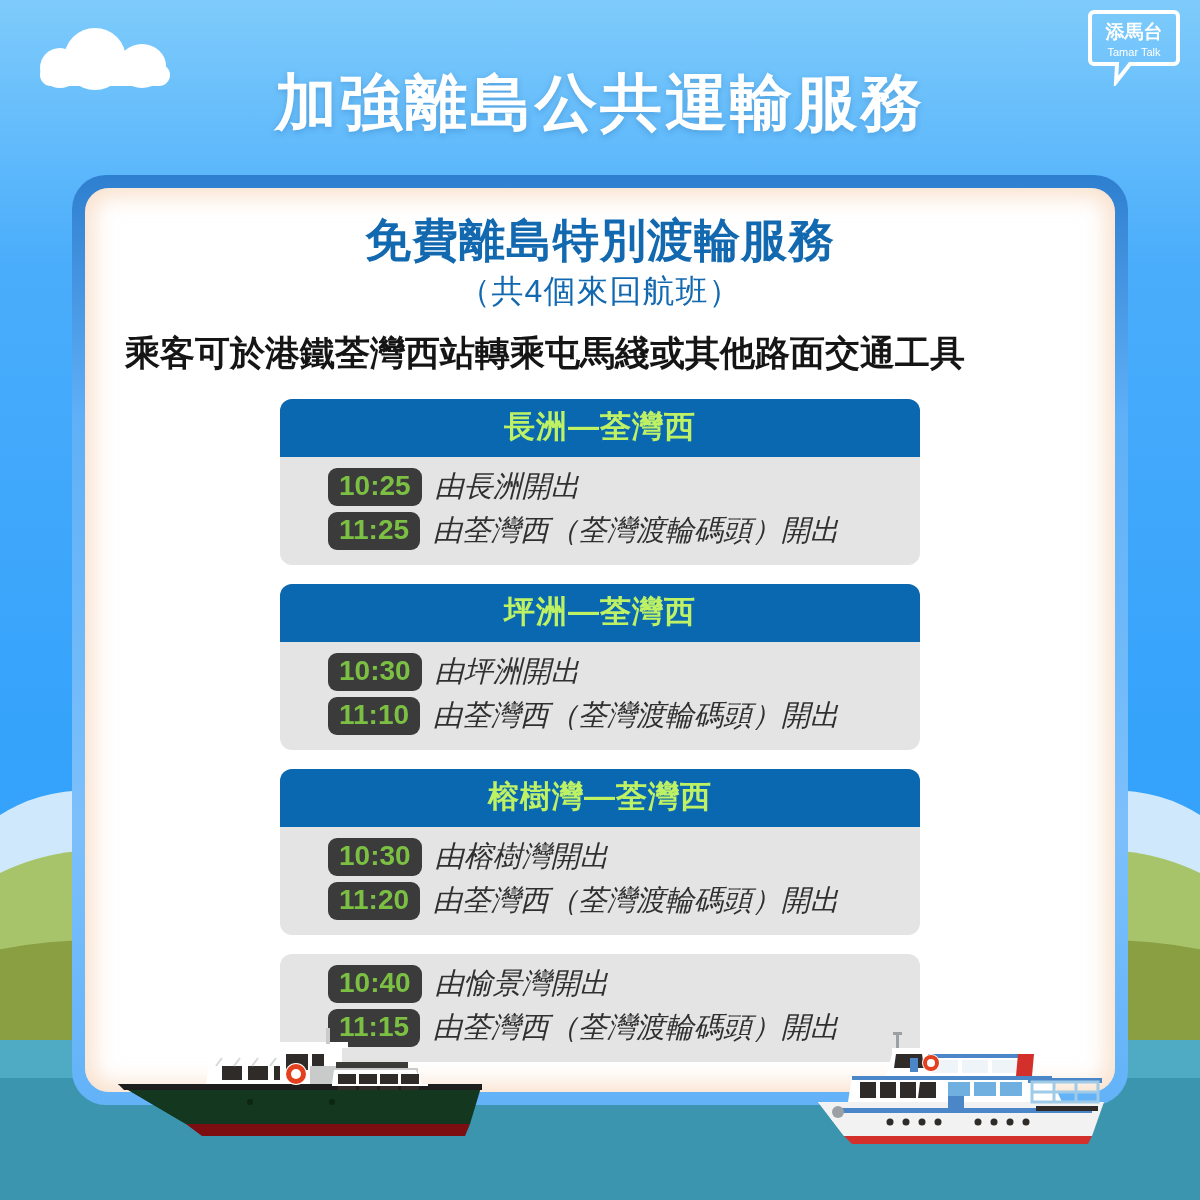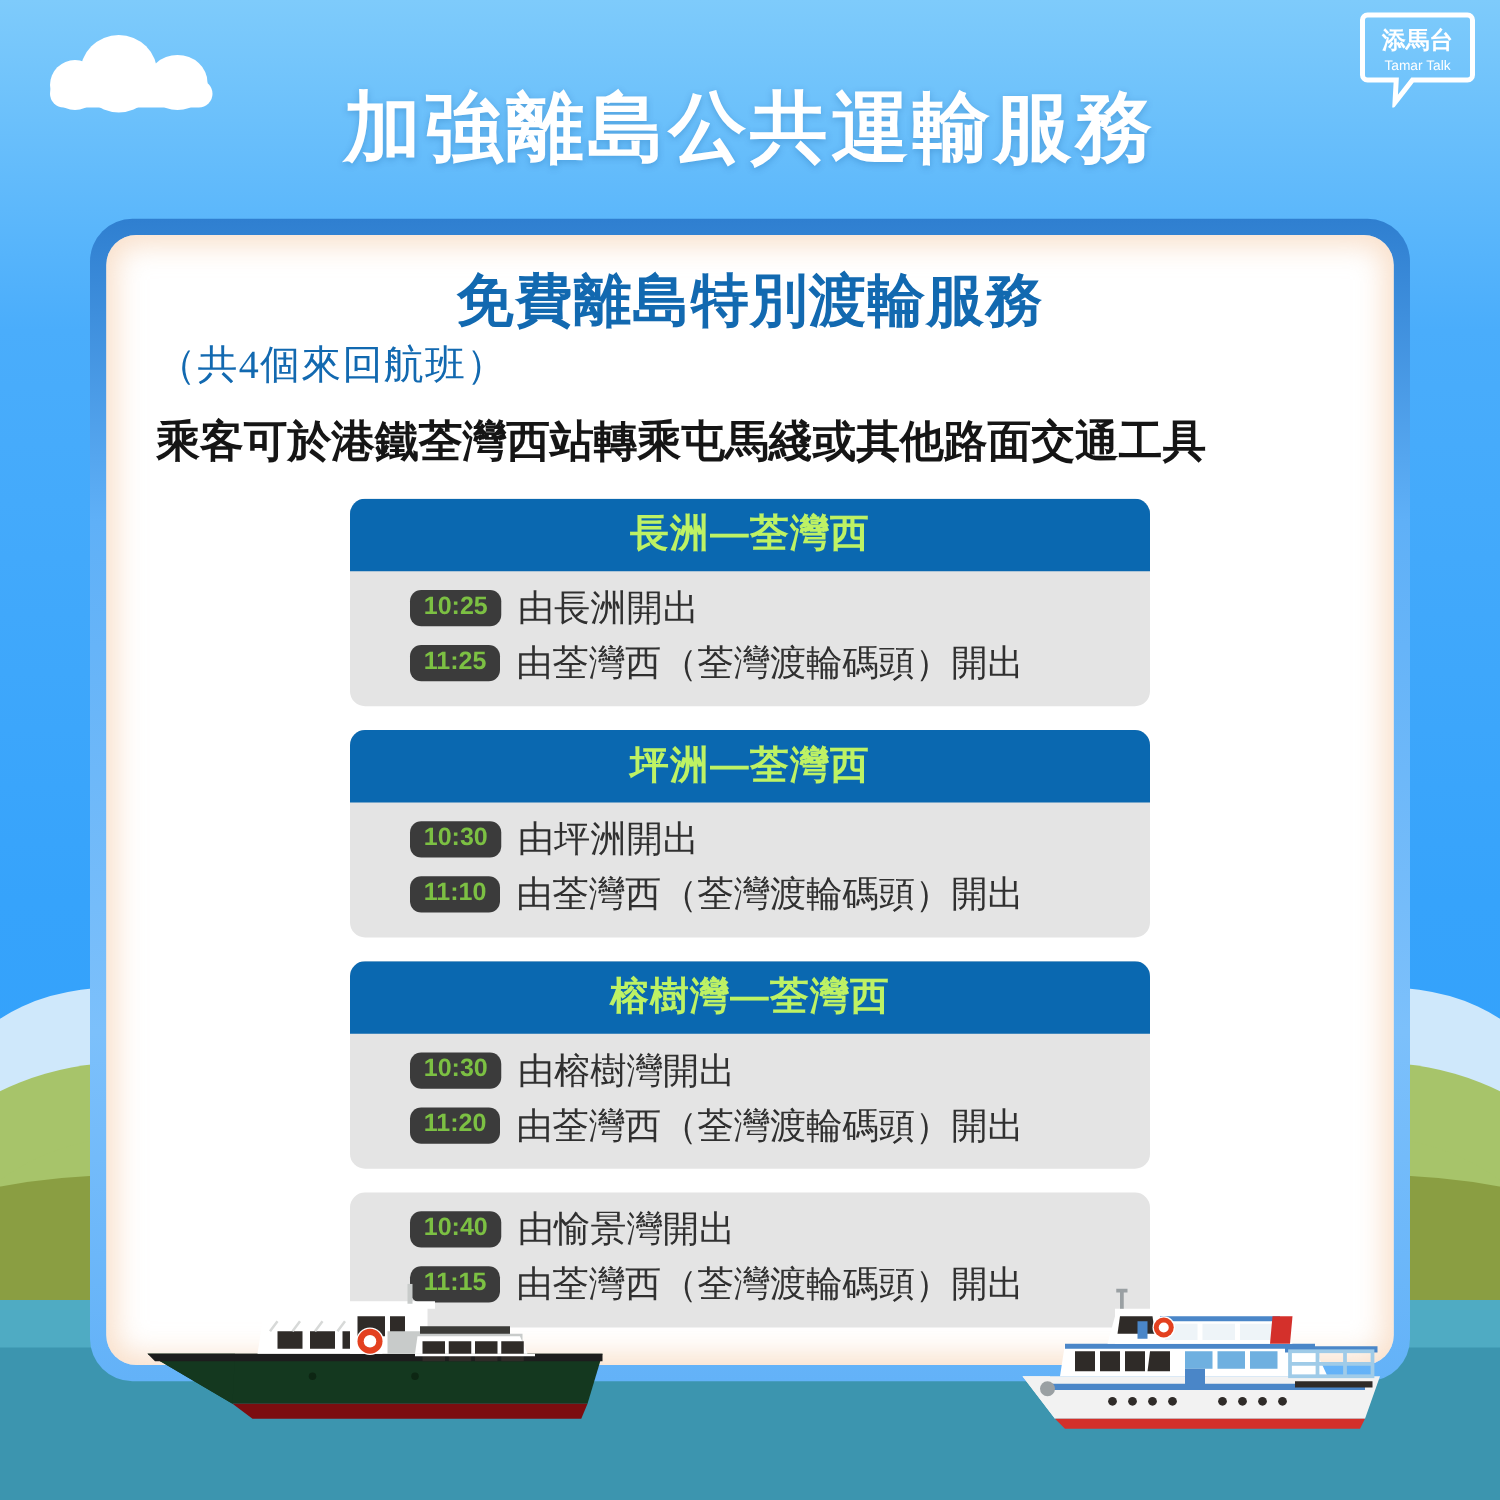--- a/index.html
+++ b/index.html
@@ -102,25 +102,25 @@
 
   .sub-title {
     text-align: center;
     font-size: 46px;
     font-weight: bold;
     color: #1269b0;
     line-height: 1.08;
     letter-spacing: 1px;
   }
   .sub-title-paren {
+    text-align: center;
     font-size: 32px;
     color: #1269b0;
     margin-top: 4px;
     letter-spacing: 1px;
-    font-family: Liberation Serif, serif;
   }
   .note-line {
     font-size: 35px;
     font-weight: bold;
     color: #151515;
     margin-top: 16px;
     letter-spacing: 0px;
   }
 
   
@@ -149,33 +149,34 @@
   .trip {
     display: flex;
     align-items: center;
     gap: 13px;
     padding: 2px 0 2px 48px;
   }
   .time-badge {
     flex: none;
     background: #3b3b3b;
     color: #7cc043;
-    font-size: 20px;
+    font-size: 28px;
     font-weight: bold;
     border-radius: 9px;
     padding: 2px 11px 4px 11px;
     line-height: 1.15;
     font-family: "Liberation Sans", "DejaVu Sans", sans-serif;
     letter-spacing: 0px;
   }
   .trip-desc {
     font-size: 29px;
     color: #303030;
     white-space: nowrap;
     letter-spacing: 0px;
+    font-style: italic;
   }
 
   
   .ferry { position: absolute; }
   .ferry-left  { left: 110px;  bottom: 48px; }
   .ferry-right { right: 80px;  bottom: 36px; }
 </style>
 </head>
 <body>
 

